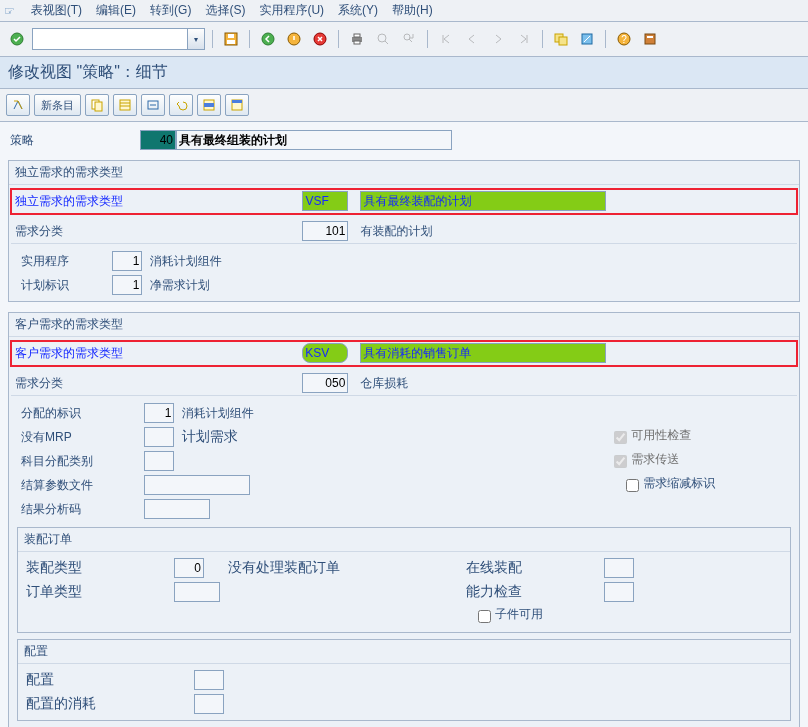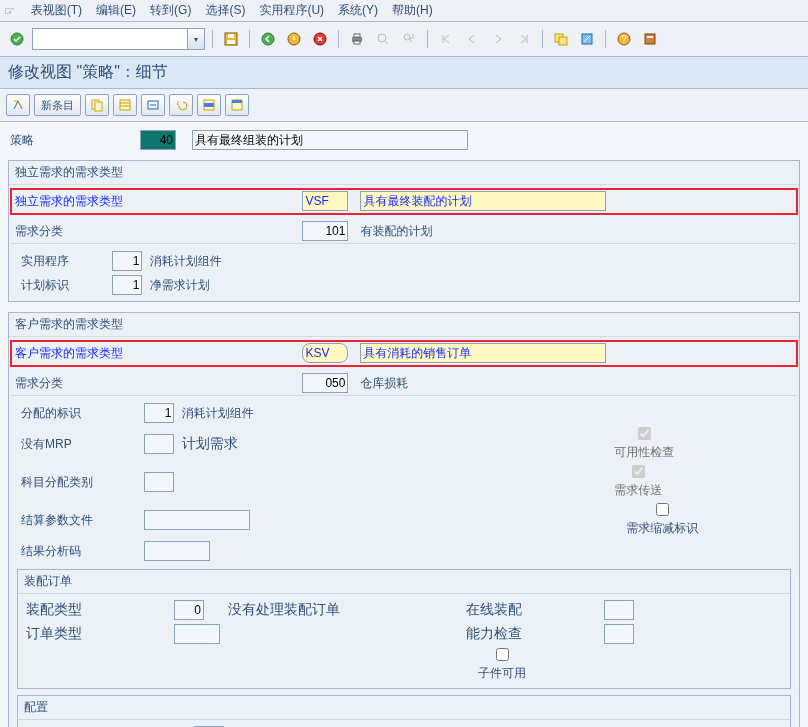--- a/index.html
+++ b/index.html
@@ -24,22 +24,22 @@
   .inp.ro{background:#f3f6fa;}
   .inp.right{text-align:right;}
   .group{border:1px solid #a9b8cc;background:#ecf1f7;margin-bottom:10px;}
   .group-title{background:#ecf1f7;color:#2f4f79;padding:3px 6px;border-bottom:1px solid #cfd9e6;font-size:12px;}
   .group-body{padding:4px 2px;}
   table.form{border-collapse:collapse;width:100%;}
   table.form td{padding:2px 4px;vertical-align:middle;white-space:nowrap;}
   .line-sep td{border-top:1px solid #cfd9e6;height:1px;padding:0;}
   .hl-row{outline:2px solid #e23;outline-offset:-1px;}
   .blue-lbl{color:#1428ff;}
-  .inp.hl{background:#fef9c3;color:#1428ff;}
-  .chk{display:inline-flex;align-items:center;gap:4px;color:#6f6f6f;flex-direction:column;}
+  .inp.hl{background:#84cc16;color:#1428ff;}
+  .chk{display:inline-flex;align-items:flex-end;gap:4px;color:#6f6f6f;}
   .chk input{margin:0;}
   .chk.enabled{color:#2f4f79;margin-left:12px;}
   svg{display:block;}
 </style>
 </head>
 <body>
 
 <div class="menubar">
   <span class="menu-indicator">☞</span>
   <span class="menu-item">表视图(T)</span>
@@ -205,21 +205,21 @@
         <rect x="2" y="2" width="10" height="3" fill="#4a7dde"></rect>
       </svg>
     </span>
 </div>
 
 <div class="content">
 
   <div class="plain-row">
     <span class="label" style="width:130px">策略</span>
     <input class="inp right" style="width: 30px;" value="40">
-    <input class="inp ro" style="width: 270px; margin-left: 16px;" value="具有最终组装的计划">
+    <input class="inp ro" style="width: 270px; margin-left: 0; font-weight: bold;" value="具有最终组装的计划">
   </div>
 
   <div class="group">
     <div class="group-title">独立需求的需求类型</div>
     <div class="group-body">
       <table class="form">
         <tbody>
             <tr class="hl-row">
           <td style="width:280px"><span class="blue-lbl">独立需求的需求类型</span></td>
           <td style="width:50px"><input class="inp hl" style="width: 40px;" value="VSF"></td>

